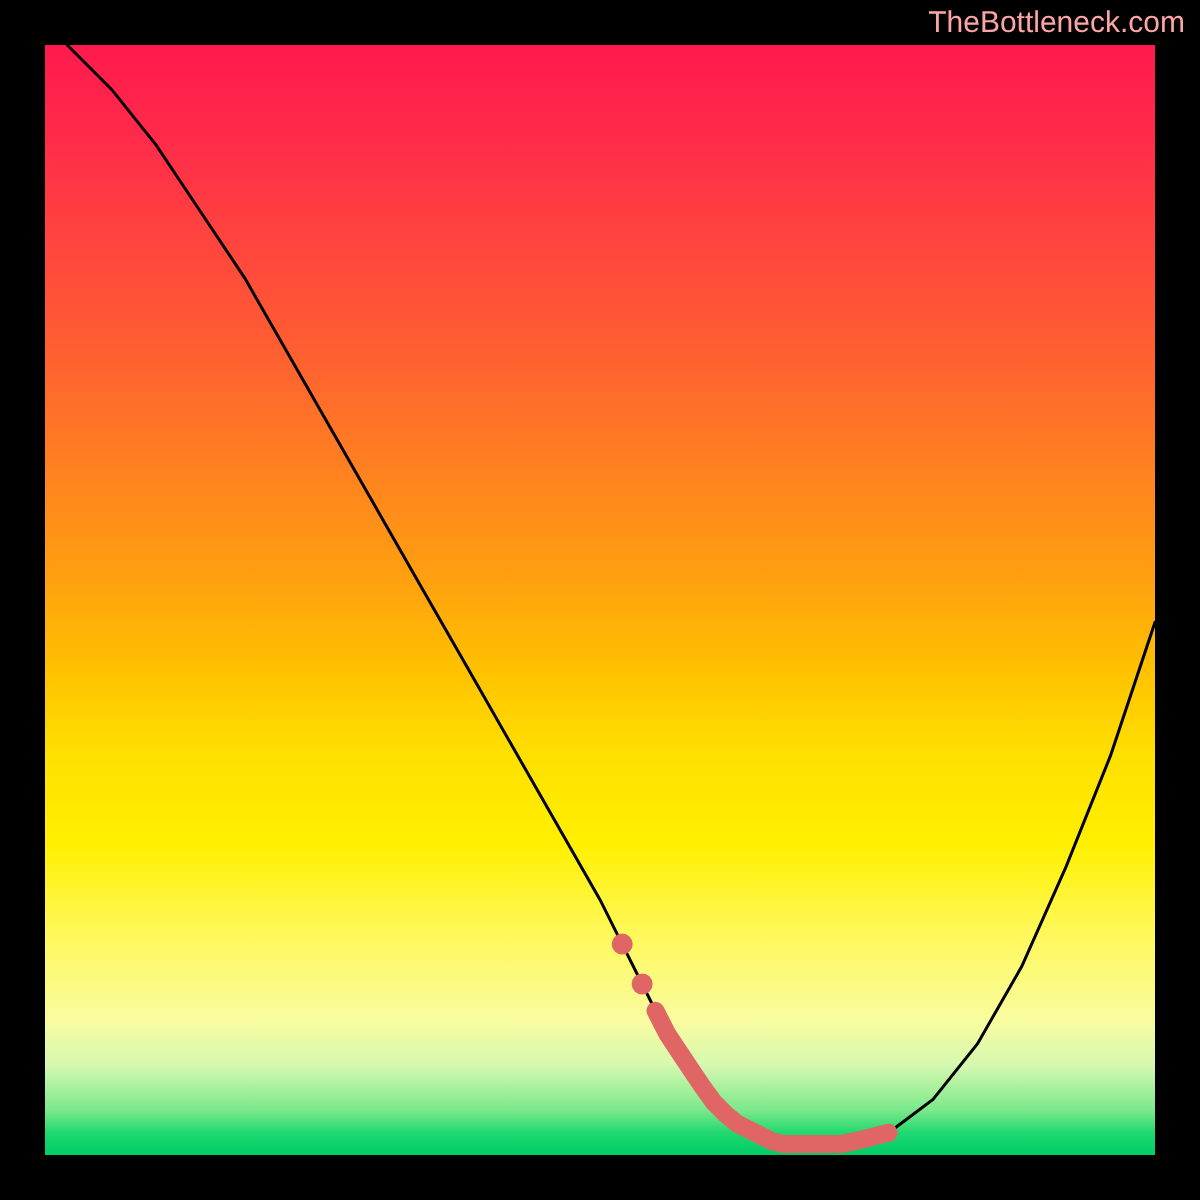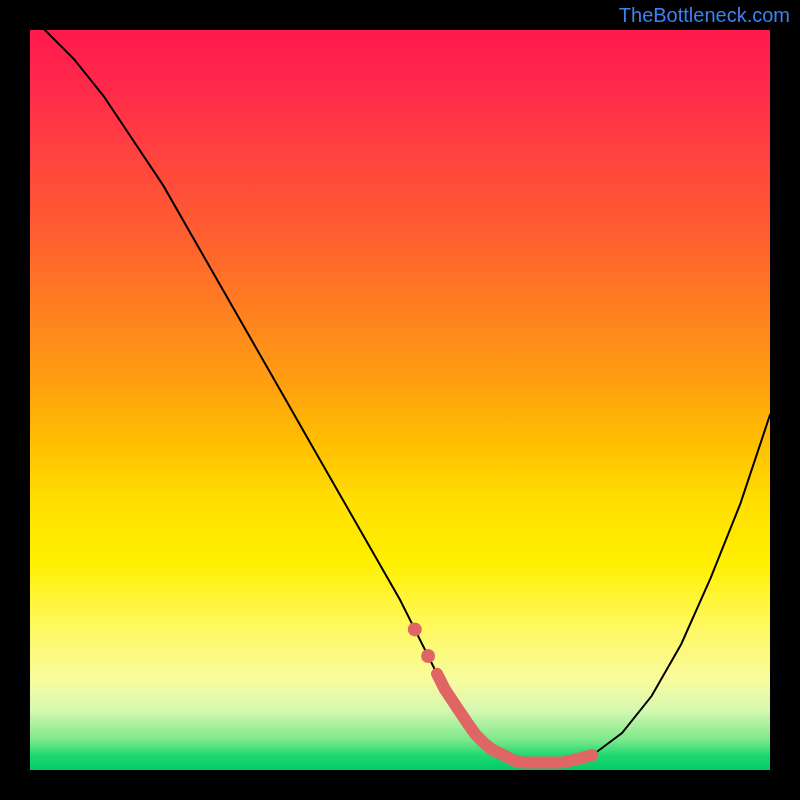--- a/index.html
+++ b/index.html
@@ -8,21 +8,21 @@
     width: 800px;
     height: 800px;
     background: #000;
     position: relative;
     font-family: Arial, sans-serif;
   }
   .watermark {
     position: absolute;
     top: 4px;
     right: 10px;
-    color: #3b82f6;
+    color: #fca5a5;
     font-size: 20px;
     font-weight: normal;
     z-index: 10;
   }
   .plot-area {
     position: absolute;
     left: 30px;
     top: 30px;
     width: 740px;
     height: 740px;

